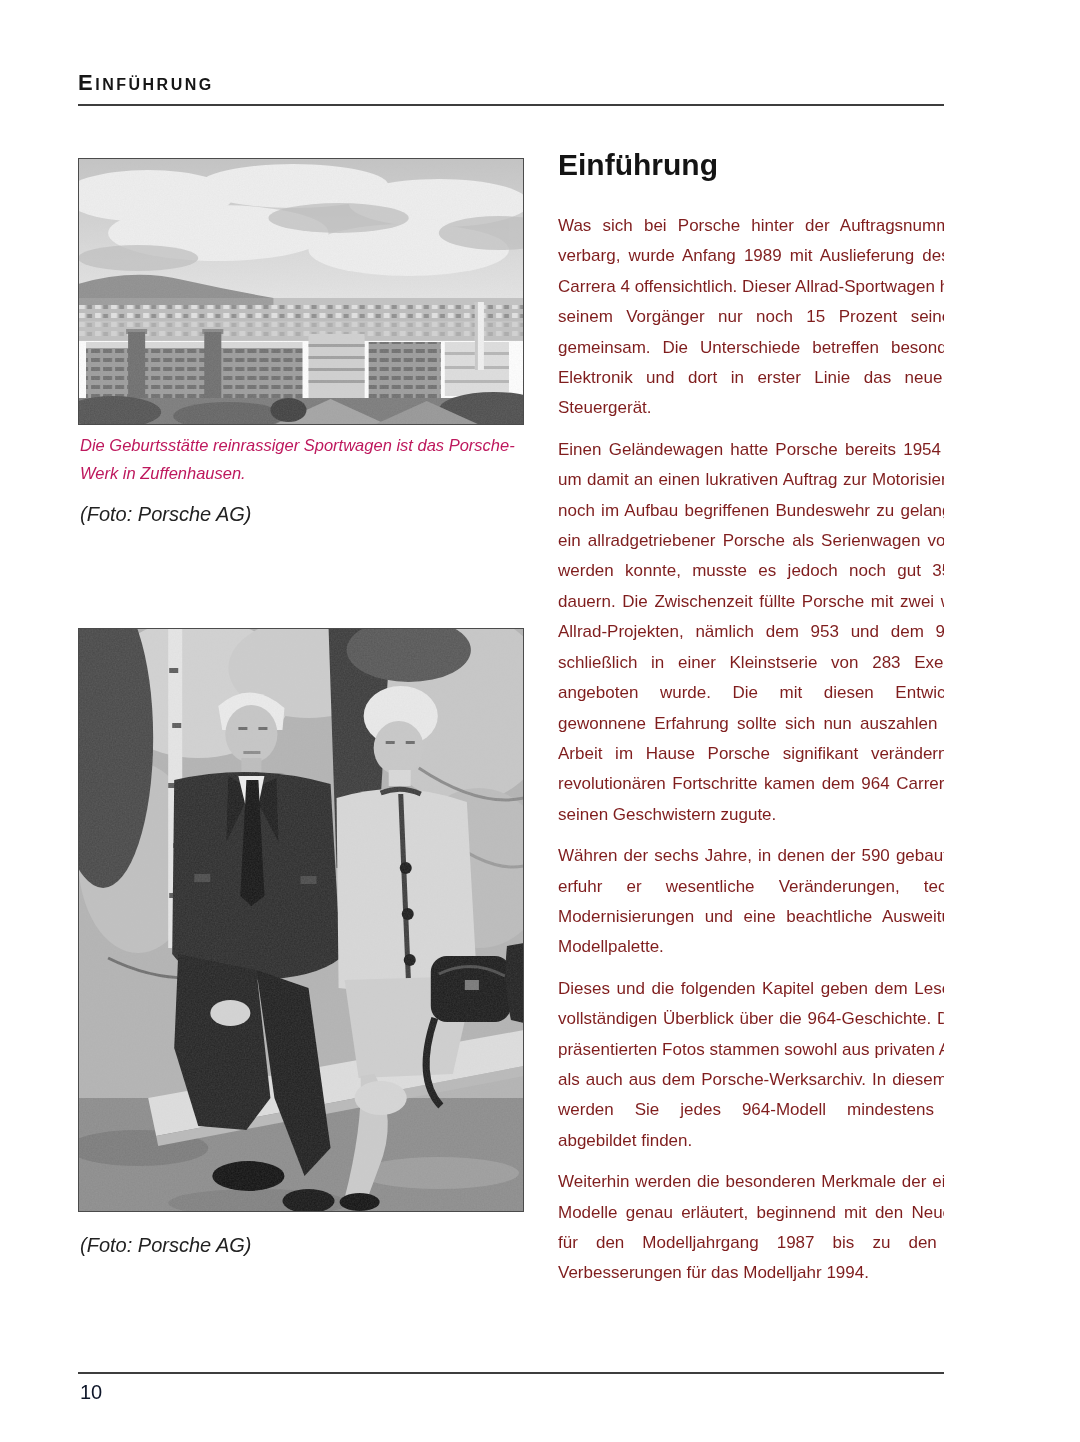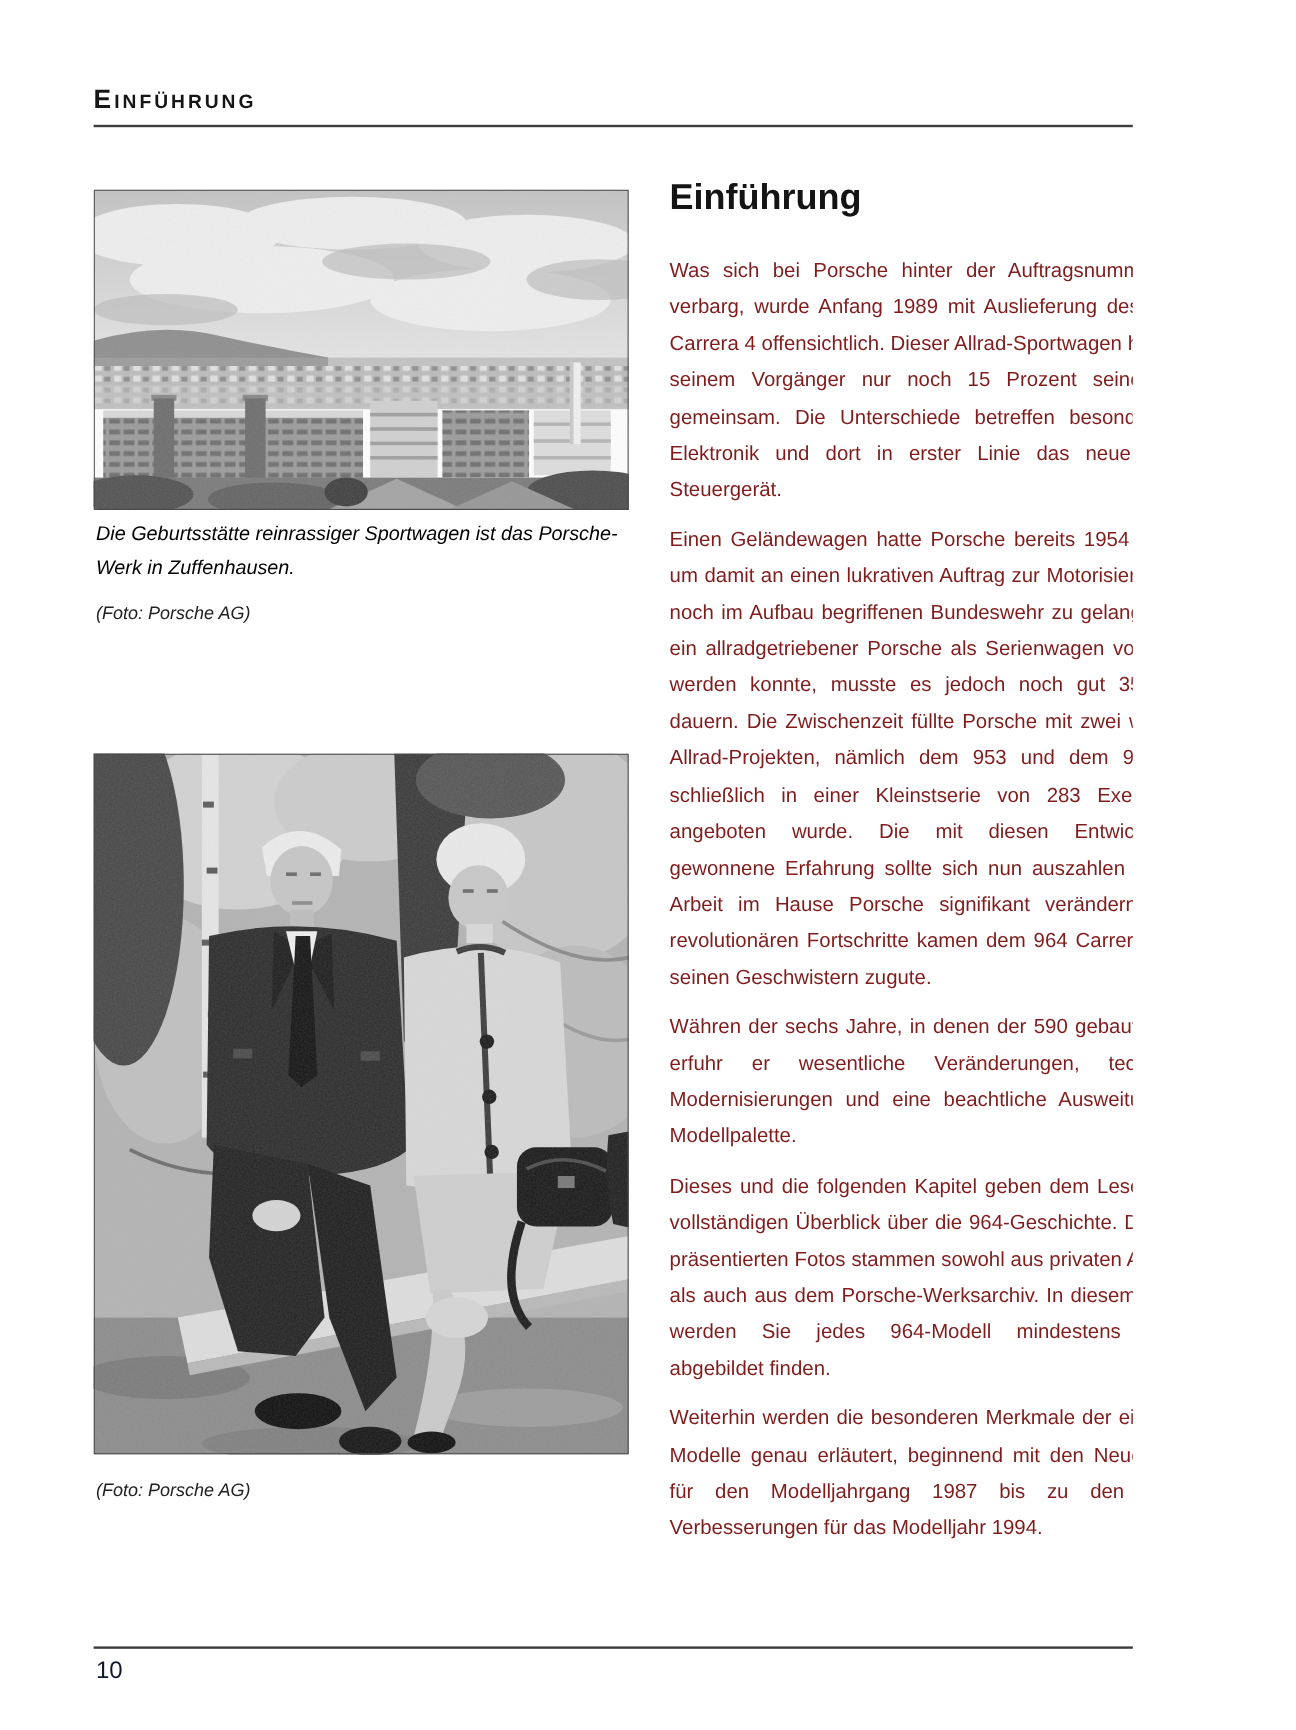--- a/index.html
+++ b/index.html
@@ -29,24 +29,24 @@
     line-height:0;
   }
   .figure-photo svg { display:block; width:100%; height:100%; }
   #figure-1 { top:158px; height:267px; }
   #figure-2 { top:628px; height:584px; }
 
   .caption-block { position:absolute; left:80px; width:446px; }
   #caption-1 { top:432px; }
   #caption-2 { top:1218px; }
   .caption-text {
-    font-style:italic; font-size:16.5px; line-height:27.5px; color:#000000;
+    font-style:italic; font-size:16.5px; line-height:27.5px; color:#be185d;
   }
   .caption-credit {
-    font-style:italic; font-size:15px; color:#222222; margin-top:16px;
+    font-style:italic; font-size:20px; color:#222222; margin-top:16px;
   }
 
   
   .article {
     position:absolute; left:558px; top:148px; width:447px;
   }
   .article-title {
     font-size:30px; font-weight:700; color:#141414;
     margin-bottom:29px;
   }

